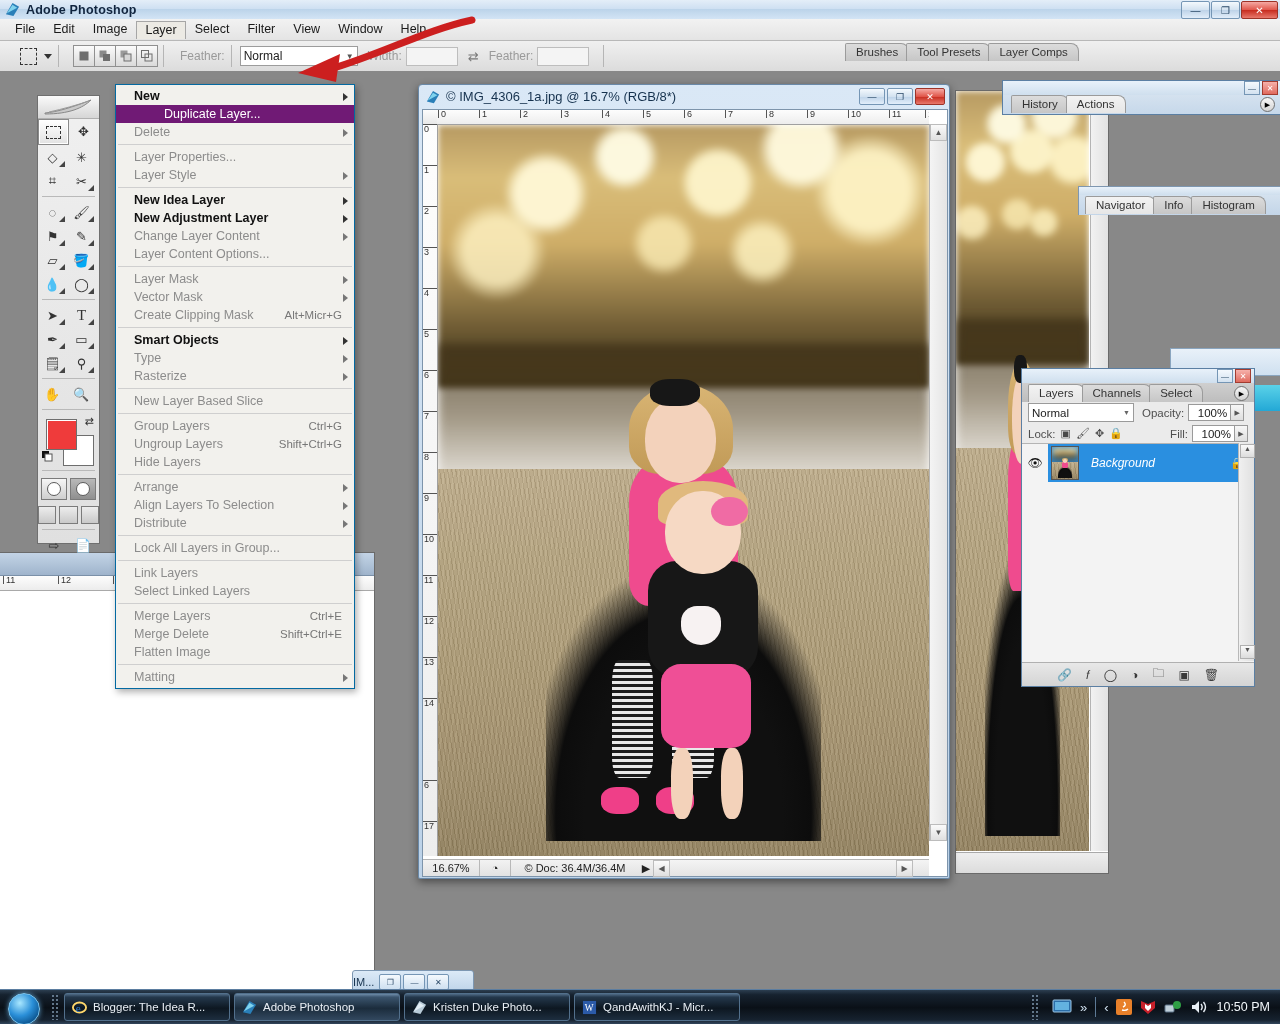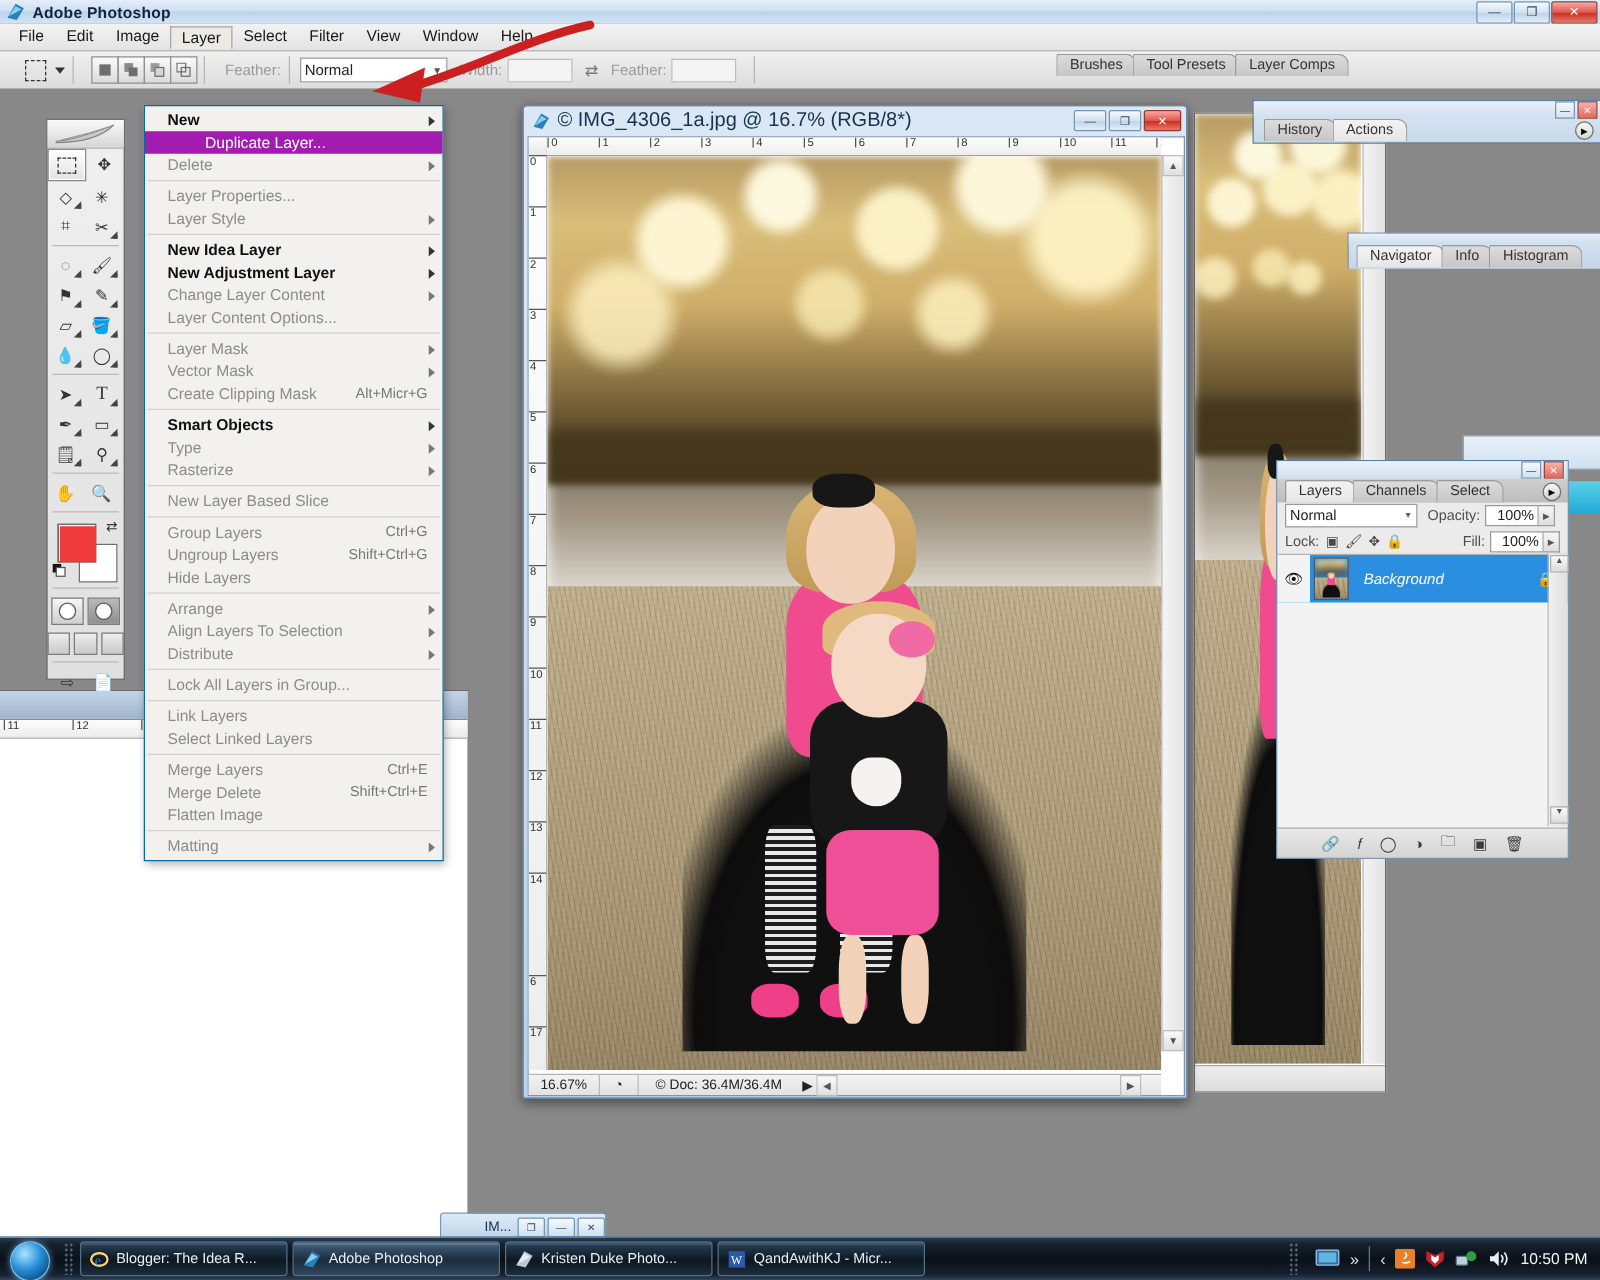--- a/index.html
+++ b/index.html
@@ -146,21 +146,21 @@
   .lp-foot{position:absolute;left:0;bottom:0;width:232px;height:23px;background:linear-gradient(to bottom,#e8e8e8,#d4d4d4);border-top:1px solid #b0b0b0;display:flex;align-items:center;justify-content:center;gap:14px;font-size:12px;color:#3a3a3a;}
   
   #doc-window{
     position:absolute;left:418px;top:84px;width:530px;height:793px;
     background:linear-gradient(to bottom,#dae8f6,#bcd2e8);
     border:1px solid #6a89a8;border-radius:4px 4px 2px 2px;
     box-shadow:0 3px 9px rgba(0,0,0,.45);
   }
   .doc-title{height:23px;display:flex;align-items:center;padding-left:7px;}
   .doc-ico{width:14px;height:14px;margin-right:6px;}
-  .doc-title-txt{font-size:16px;color:#16324e;}
+  .doc-title-txt{font-size:13px;color:#16324e;}
   .doc-winbtns{position:absolute;right:4px;top:3px;display:flex;gap:2px;}
   .dbtn{width:24px;height:15px;border:1px solid #7596b5;border-radius:2px;
         background:linear-gradient(to bottom,#f4f9fd,#d3e2f0 50%,#bed3e8 52%,#e2eefa);
         display:flex;align-items:center;justify-content:center;font-size:9px;color:#2b4a68;}
   .dbtn.close{background:linear-gradient(to bottom,#f5a9a3,#e0564a 50%,#c72d20 52%,#e8796c);border-color:#9d3328;color:#fff;width:28px;}
   .doc-inner{position:absolute;left:3px;top:24px;width:524px;height:766px;background:#fff;border:1px solid #7d94ab;}
   .ruler-corner{position:absolute;left:0;top:0;width:14px;height:14px;background:linear-gradient(to bottom,#fcfcfc,#e8e8e8);border-right:1px solid #a0a0a0;border-bottom:1px solid #a0a0a0;}
   .ruler-h{position:absolute;left:14px;top:0;width:492px;height:14px;background:linear-gradient(to bottom,#fdfdfd,#ededed);border-bottom:1px solid #a0a0a0;overflow:hidden;}
   .ruler-v{position:absolute;left:0;top:14px;width:14px;height:732px;background:linear-gradient(to bottom,#fdfdfd,#ededed);border-right:1px solid #a0a0a0;overflow:hidden;}
   .rvk{position:absolute;left:0;font-size:9px;color:#333;border-top:1px solid #555;width:14px;padding-left:1px;line-height:9px;}
@@ -245,21 +245,21 @@
   
   #layer-menu{
     position:absolute;left:115px;top:40px;width:238px;
     background:#f2f1ed;border:1px solid #0369a1;
     box-shadow:2px 3px 7px rgba(0,0,0,.32);
     padding:2px 0;z-index:50;margin-top:44px;
   }
   .mi{height:18px;display:flex;align-items:center;padding:0 8px 0 18px;font-size:12.5px;color:#8c8c8c;position:relative;}
   .mi.enabled{color:#111;}
   .mi.bold{font-weight:bold;}
-  .mi.sel{background:#a21caf;color:#fff;padding-left:48px;}
+  .mi.sel{background:#701a75;color:#fff;padding-left:48px;}
   .mi .accel{margin-left:auto;font-size:11.5px;color:#777;padding-right:4px;}
   .mi .sub{position:absolute;right:6px;top:6px;width:0;height:0;
            border-top:4px solid transparent;border-bottom:4px solid transparent;border-left:5px solid #777;}
   .mi.enabled .sub{border-left-color:#333;}
   .msep{height:1px;background:#cfcfcf;margin:3px 2px;}
 </style>
 </head>
 <body>
 
 <div id="ps-window">
@@ -552,21 +552,21 @@
       <div class="tb-screen"></div>
       <div class="tb-screen"></div>
     </div>
     <div class="tb-div"></div>
     <div class="tb-row" style="justify-content:center;">
       <div class="tb-cell">⇨</div>
       <div class="tb-cell">📄</div>
     </div>
   </div>
 
-  <div style="position:absolute;left:352px;top:970px;width:120px;height:22px;background:linear-gradient(to bottom,#dceaf7,#bcd2e8);border:1px solid #7d97b2;border-radius:3px 3px 0 0;display:flex;align-items:center;padding-left:11px;justify-content:flex-end;">
+  <div style="position:absolute;left:352px;top:970px;width:120px;height:22px;background:linear-gradient(to bottom,#dceaf7,#bcd2e8);border:1px solid #7d97b2;border-radius:3px 3px 0 0;display:flex;align-items:center;padding-left:0;">
     <span style="font-size:11px;color:#16324e;">IM...</span>
     <div style="display:flex;gap:2px;margin-left:5px;">
       <div style="width:20px;height:14px;border:1px solid #7596b5;border-radius:2px;background:linear-gradient(to bottom,#f4f9fd,#cfe0f0);font-size:8px;display:flex;align-items:center;justify-content:center;color:#2b4a68;">❐</div>
       <div style="width:20px;height:14px;border:1px solid #7596b5;border-radius:2px;background:linear-gradient(to bottom,#f4f9fd,#cfe0f0);font-size:8px;display:flex;align-items:center;justify-content:center;color:#2b4a68;">—</div>
       <div style="width:20px;height:14px;border:1px solid #7596b5;border-radius:2px;background:linear-gradient(to bottom,#f4f9fd,#cfe0f0);font-size:8px;display:flex;align-items:center;justify-content:center;color:#2b4a68;">✕</div>
     </div>
   </div>
 
   <div id="doc-window">
     <div class="doc-title">

